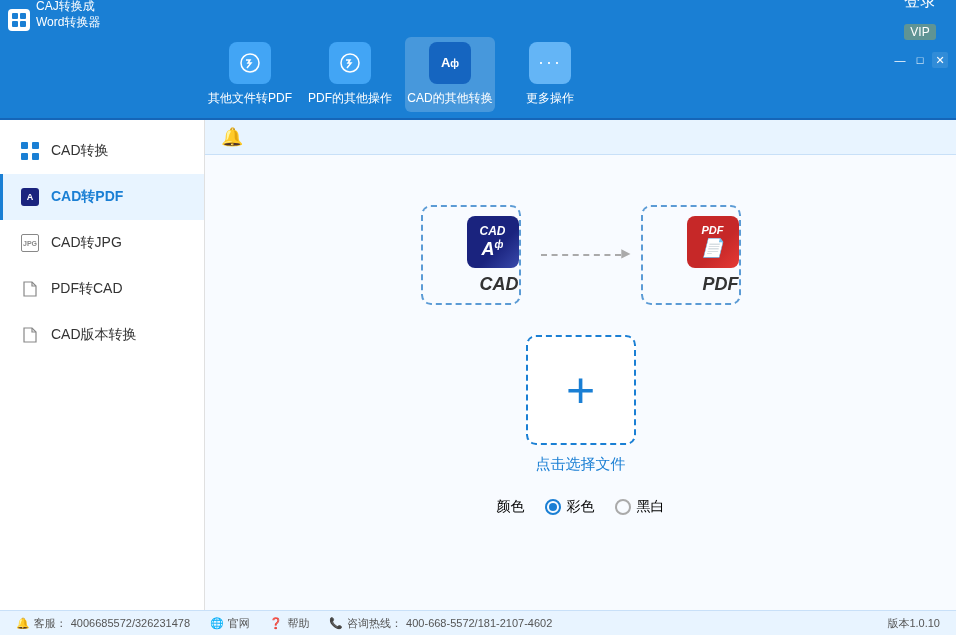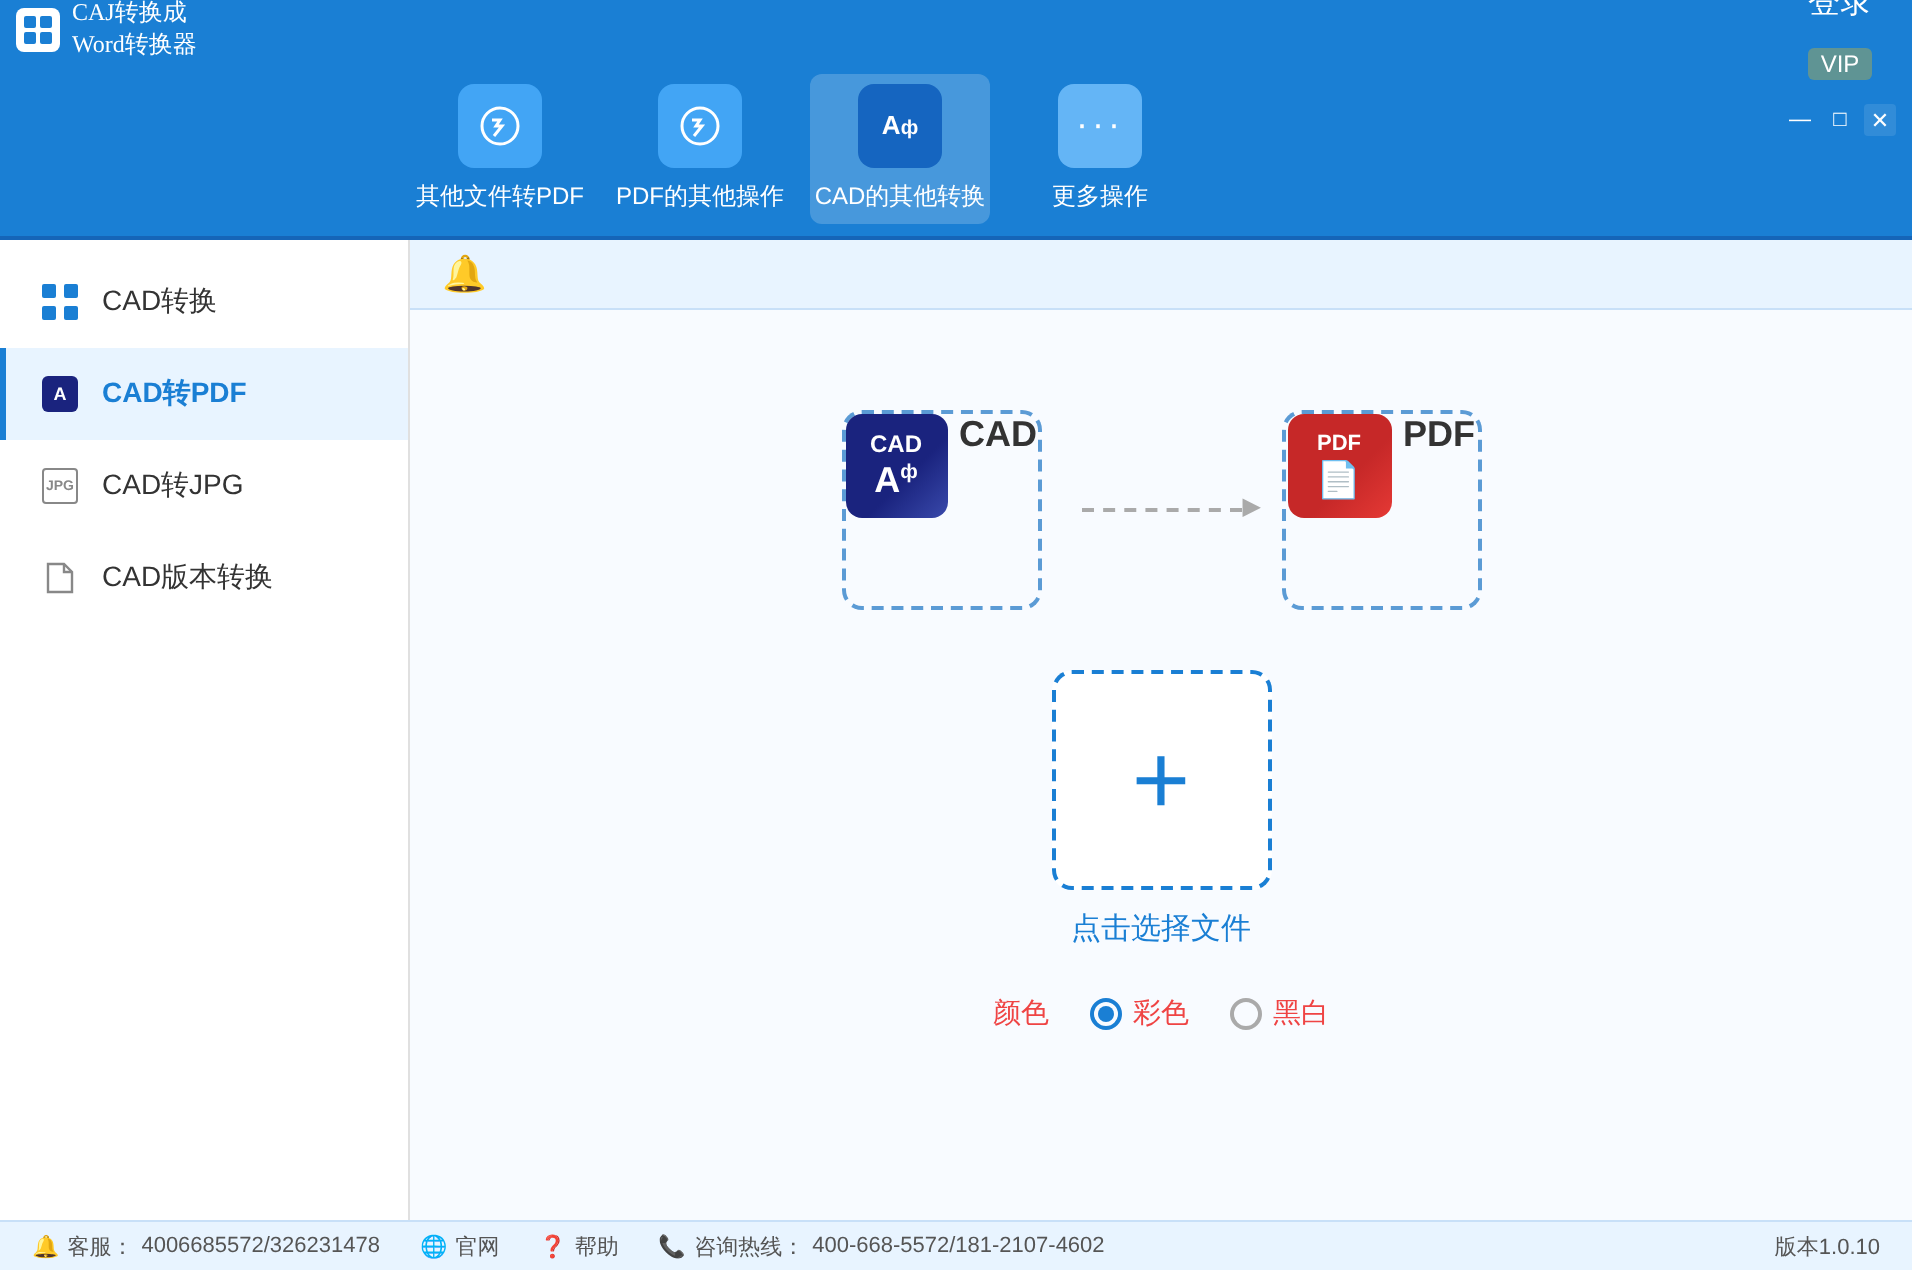--- a/index.html
+++ b/index.html
@@ -9,21 +9,21 @@
     #titlebar {
       background: #1a7fd4;
       height: 30px;
       display: flex;
       align-items: center;
       justify-content: space-between;
       padding: 0 8px;
       color: white;
       font-size: 12px;
     }
-    #titlebar .left { display: flex; align-items: center; gap: 6px; font-family: Liberation Serif, serif; }
+    #titlebar .left { display: flex; align-items: flex-end; gap: 6px; }
     #titlebar .logo-icon {
       width: 22px; height: 22px;
       background: white;
       border-radius: 4px;
       display: flex; align-items: center; justify-content: center;
     }
     #titlebar .logo-icon svg { width: 16px; height: 16px; }
     #titlebar .right { display: flex; align-items: center; gap: 12px; flex-direction: column; }
 
     
@@ -103,23 +103,23 @@
       display: flex;
       align-items: center;
       gap: 20px;
       margin-top: 50px;
       margin-bottom: 30px;
     }
     .conv-box {
       width: 100px; height: 100px;
       border: 2px dashed #5b9bd5;
       border-radius: 10px;
-      display: flex; flex-direction: row; align-items: flex-start; justify-content: center;
+      display: flex; flex-direction: column; align-items: flex-end; justify-content: center;
       gap: 6px;
-      font-size: 18px; font-weight: bold; color: #333;
+      font-size: 18px; font-weight: bold; color: #333; font-style: italic;
     }
     .cad-icon-box {
       width: 52px; height: 52px;
       background: linear-gradient(135deg, #1a237e 60%, #3949ab);
       border-radius: 8px;
       display: flex; flex-direction: column; align-items: center; justify-content: center;
       color: white; font-size: 11px; font-weight: bold;
       gap: 1px;
     }
     .cad-icon-box .cad-label { font-size: 12px; font-weight: bold; }
@@ -154,21 +154,21 @@
       display: flex; flex-direction: column; align-items: center; justify-content: center;
       cursor: pointer;
       background: white;
     }
     #upload-box .plus { font-size: 50px; color: #1a7fd4; line-height: 1; }
     #upload-label { color: #1a7fd4; font-size: 15px; margin-top: 10px; cursor: pointer; }
 
     
     #color-options {
       display: flex; align-items: center; gap: 20px;
-      margin-top: 24px; font-size: 14px; color: #ef4444;
+      margin-top: 24px; font-size: 14px; color: #000000;
     }
     .radio-option { display: flex; align-items: center; gap: 6px; cursor: pointer; }
     .radio-circle {
       width: 16px; height: 16px;
       border-radius: 50%;
       border: 2px solid #1a7fd4;
       display: flex; align-items: center; justify-content: center;
     }
     .radio-circle.checked::after {
       content: '';
@@ -289,20 +289,29 @@
       <span>CAD转PDF</span>
     </div>
 
     <div class="sidebar-item">
       <div class="sidebar-icon">
         <div style="width:18px;height:18px;border:1.5px solid #888;border-radius:2px;display:flex;align-items:center;justify-content:center;font-size:7px;color:#888;font-weight:bold;">JPG</div>
       </div>
       <span>CAD转JPG</span>
     </div>
 
+    <div class="sidebar-item">
+      <div class="sidebar-icon">
+        <svg width="18" height="18" viewBox="0 0 18 18" fill="none">
+            <path d="M3 2h8l4 4v10H3V2z" stroke="#888" stroke-width="1.2"></path>
+            <path d="M11 2v4h4" stroke="#888" stroke-width="1.2"></path>
+          </svg>
+      </div>
+      <span>PDF转CAD</span>
+    </div>
 
     <div class="sidebar-item">
       <div class="sidebar-icon">
         <svg width="18" height="18" viewBox="0 0 18 18" fill="none">
             <path d="M3 2h8l4 4v10H3V2z" stroke="#888" stroke-width="1.2"></path>
             <path d="M11 2v4h4" stroke="#888" stroke-width="1.2"></path>
           </svg>
       </div>
       <span>CAD版本转换</span>
     </div>

